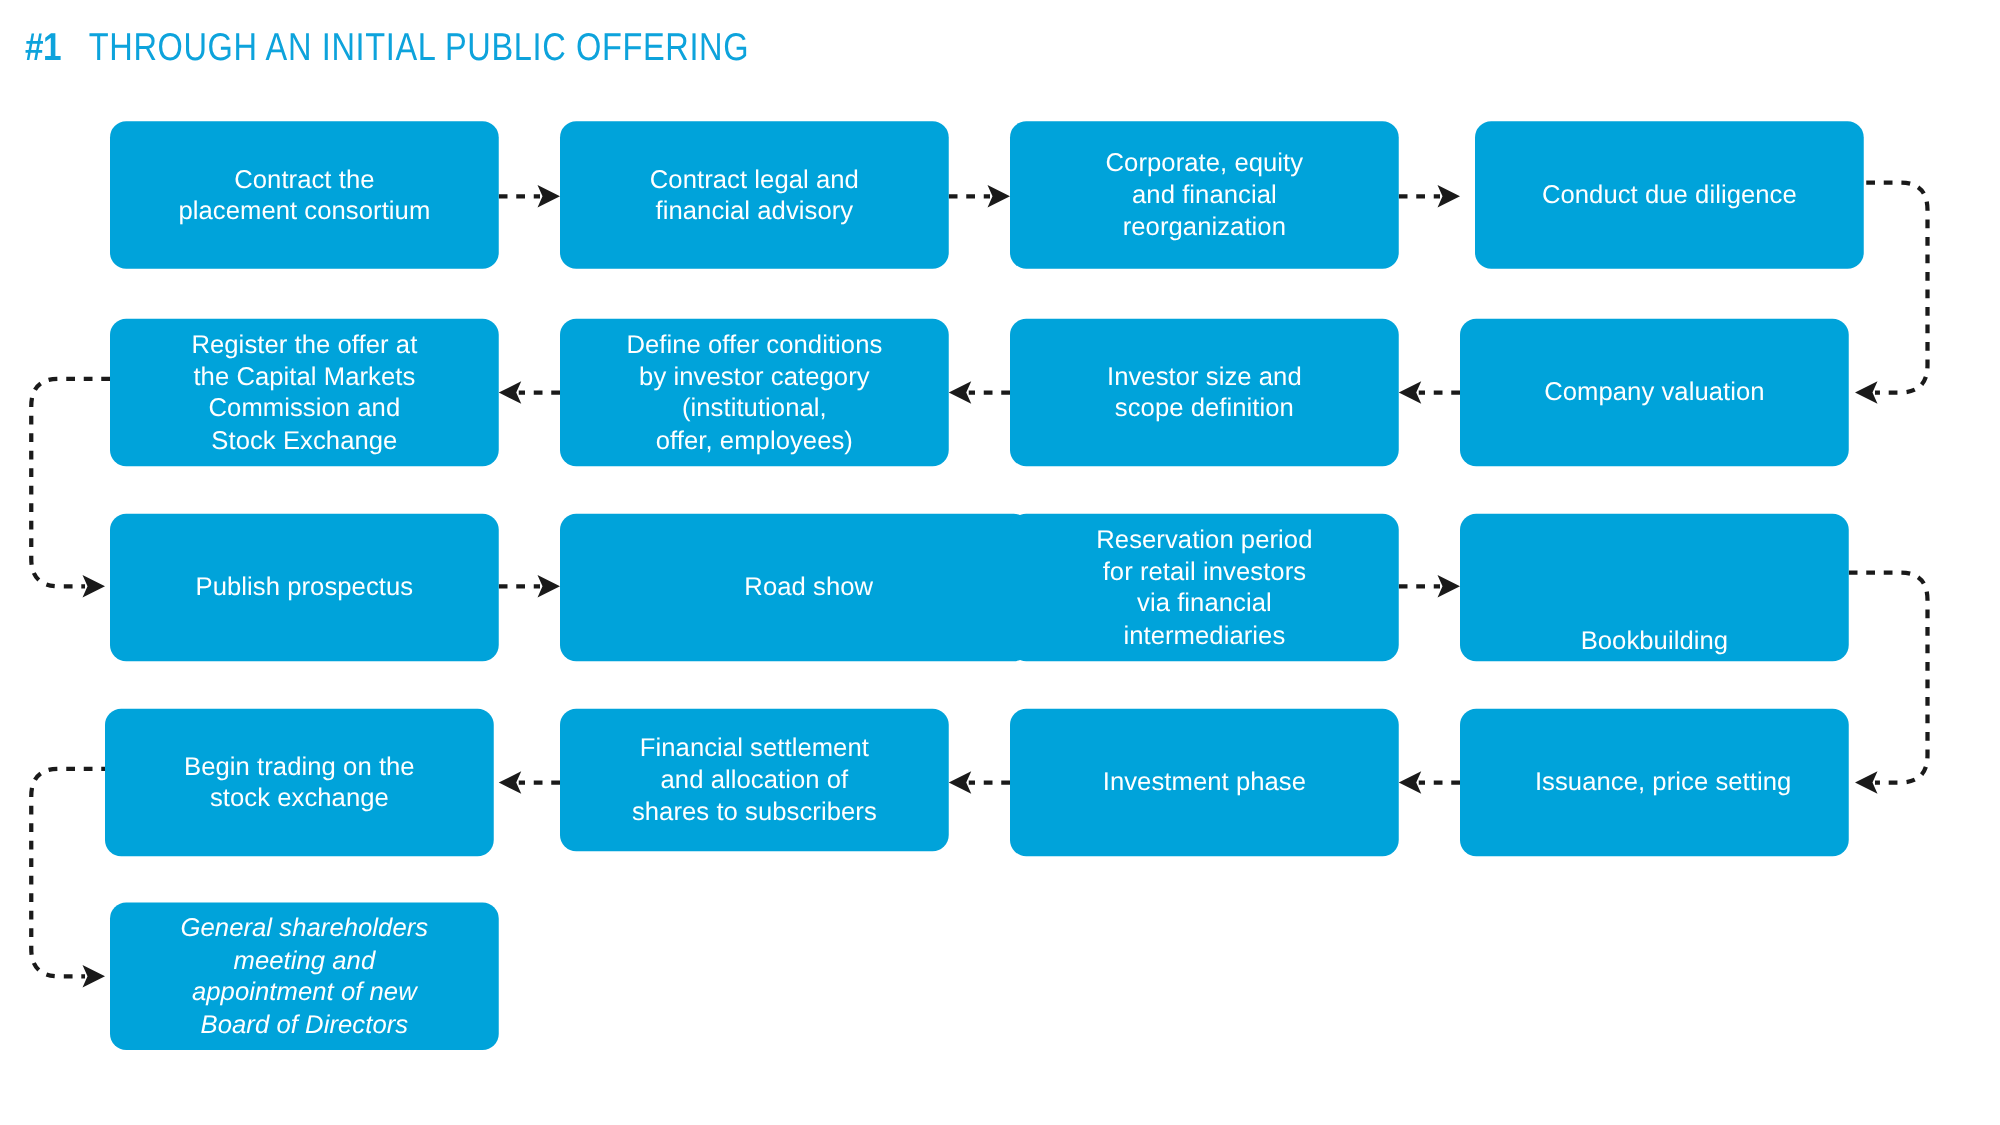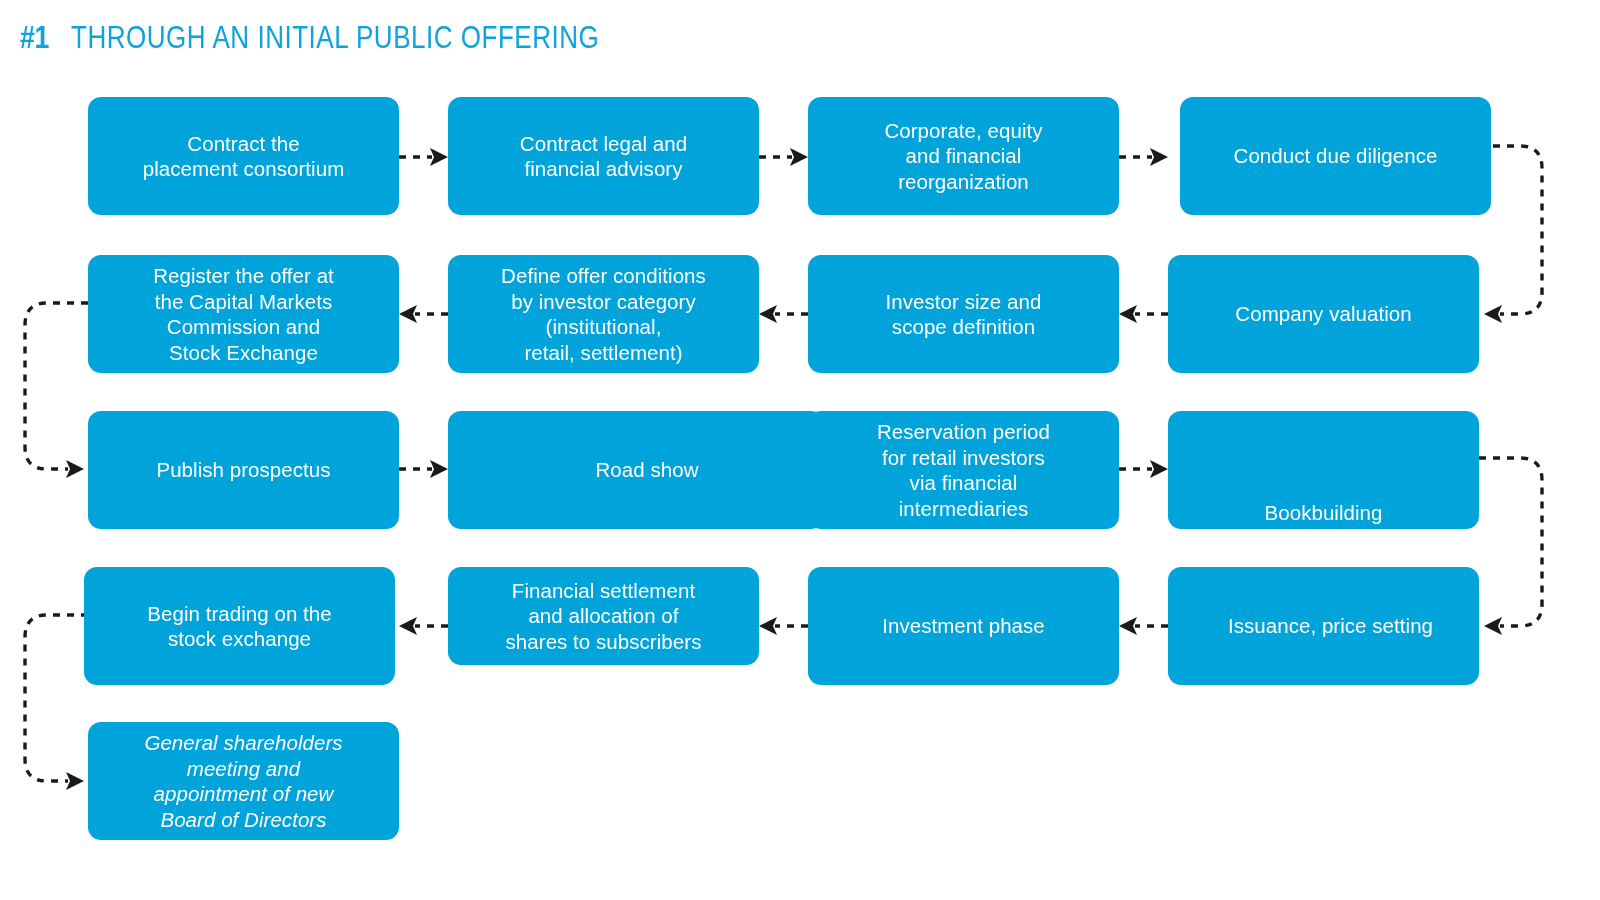--- a/index.html
+++ b/index.html
@@ -174,21 +174,21 @@
   <div class="flow-box" style="left:88px; top:255px; width:311px; height:118px;">
     <span class="box-label">Register the offer at
 the Capital Markets
 Commission and
 Stock Exchange</span>
   </div>
   <div class="flow-box" style="left:448px; top:255px; width:311px; height:118px;">
     <span class="box-label">Define offer conditions
 by investor category
 (institutional,
-retail, settlement)</span>
+offer, employees)</span>
   </div>
   <div class="flow-box" style="left:808px; top:255px; width:311px; height:118px;">
     <span class="box-label">Investor size and
 scope definition</span>
   </div>
   <div class="flow-box" style="left:88px; top:411px; width:311px; height:118px;">
     <span class="box-label">Publish prospectus</span>
   </div>
 
   <div class="flow-box" style="left:1168px; top:255px; width:311px; height:118px;">
@@ -204,21 +204,21 @@
 intermediaries</span>
   </div>
   <div class="flow-box" style="left:1168px; top:411px; width:311px; height:118px;align-items:flex-end;">
     <span class="box-label">Bookbuilding</span>
   </div>
 
   <div class="flow-box" style="left:84px; top:567px; width:311px; height:118px;">
     <span class="box-label">Begin trading on the
 stock exchange</span>
   </div>
-  <div class="flow-box" style="left:448px; top:567px; width:311px; height:98px;">
+  <div class="flow-box" style="left:448px; top:567px; width:311px; height:114px;">
     <span class="box-label">Financial settlement
 and allocation of
 shares to subscribers</span>
   </div>
   <div class="flow-box" style="left:808px; top:567px; width:311px; height:118px;">
     <span class="box-label">Investment phase</span>
   </div>
   <div class="flow-box" style="left:1168px; top:567px; width:311px; height:118px;padding-left:24px;">
     <span class="box-label">Issuance, price setting</span>
   </div>

